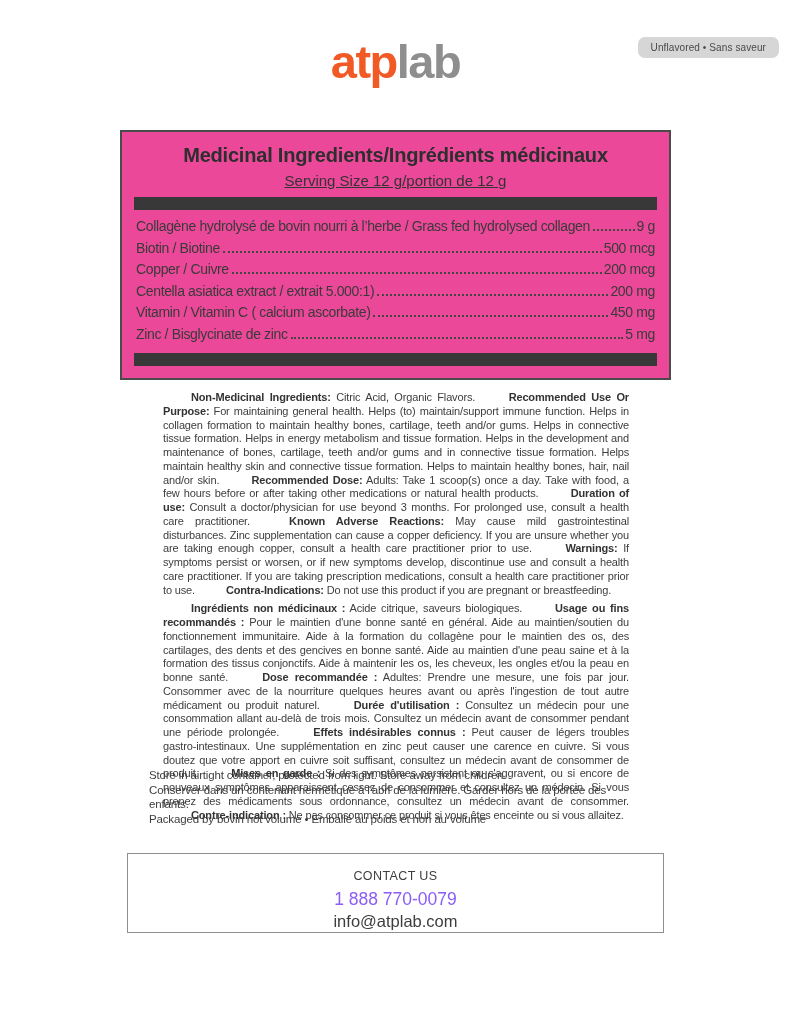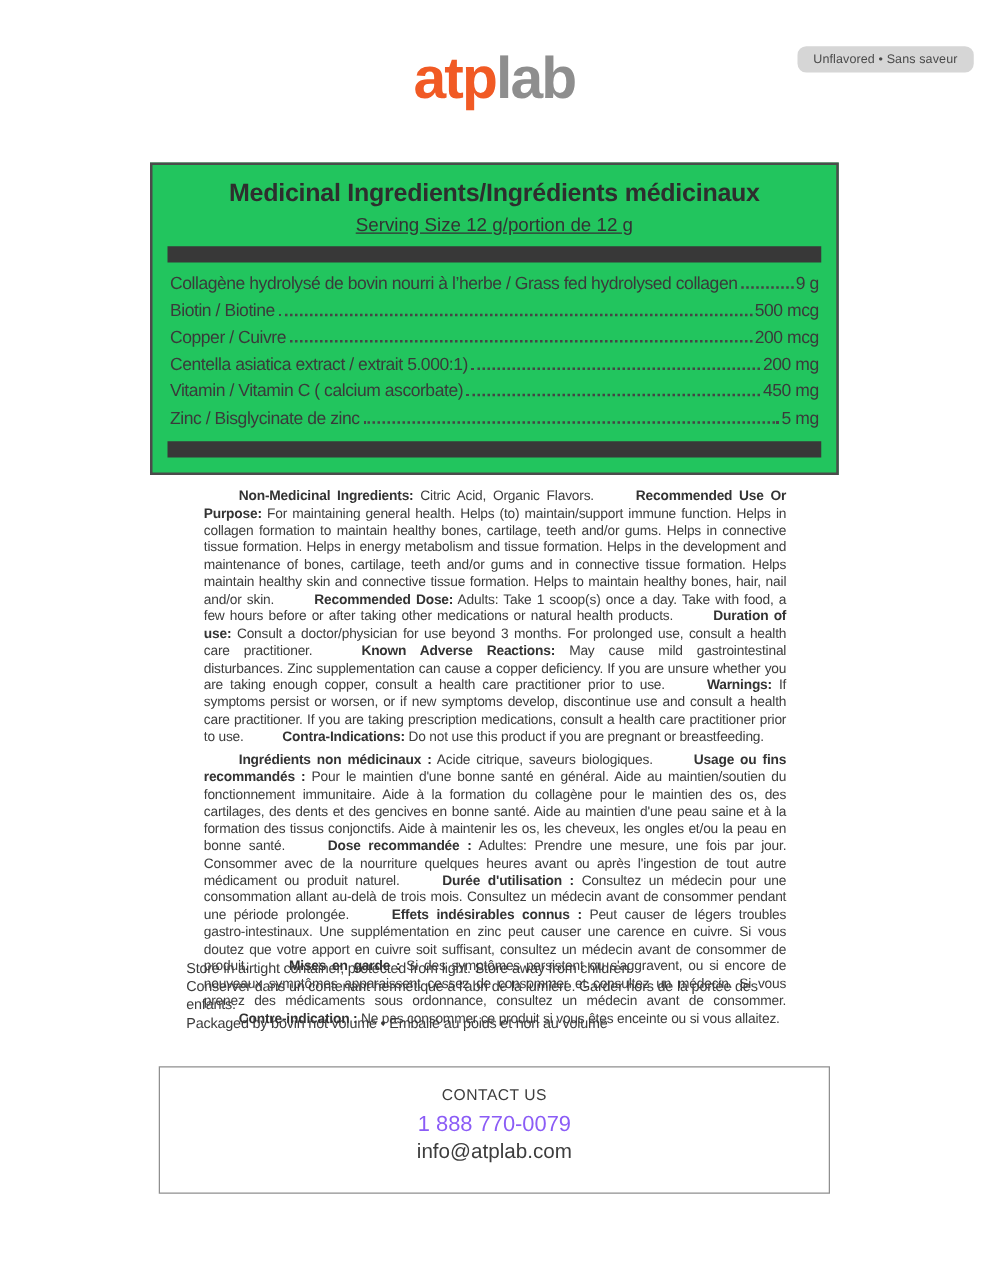--- a/index.html
+++ b/index.html
@@ -27,21 +27,21 @@
     position: absolute; top: 36px; left: 0; width: 100%;
     text-align: center;
     font-size: 47px; font-weight: bold; letter-spacing: -1.5px;
     line-height: 1.1;
   }
 
   
   .panel {
     position: absolute; top: 130px; left: 120px; width: 551px;
     border: 2px solid #4b4b4b;
-    background: #22c55e;
+    background: #ec4899;
     padding: 10px 12px 12px 12px;
   }
   .panel-title {
     text-align: center; font-weight: bold; font-size: 20px;
     color: #2e2e2e; letter-spacing: -0.2px; margin-top: 2px;
   }
   .panel-serving {
     text-align: center; font-size: 15px; color: #333; margin-top: 5px; text-decoration: underline;
   }
   .thick-bar { height: 13px; background: #383838; margin-top: 8px; }
@@ -71,21 +71,21 @@
 
   
   .storage {
     position: absolute; top: 768px; left: 149px; width: 480px;
     font-size: 11.5px; line-height: 14.6px; letter-spacing: -0.15px;
     color: #3d3d3d;
   }
 
   
   .contact-box {
-    position: absolute; top: 853px; left: 127px; width: 537px; height: 102px;
+    position: absolute; top: 853px; left: 127px; width: 537px; height: 80px;
     border: 1.5px solid #8f8f8f;
     text-align: center;
     padding-top: 15px;
   }
   .contact-title {
     font-size: 12.5px; font-weight: 500; letter-spacing: 0.4px; color: #3d3d3d;
   }
   .contact-phone { font-size: 17.5px; color: #8b5cf6; margin-top: 6px; }
   .contact-email { font-size: 16.5px; color: #3d3d3d; margin-top: 2px; }
 </style>

